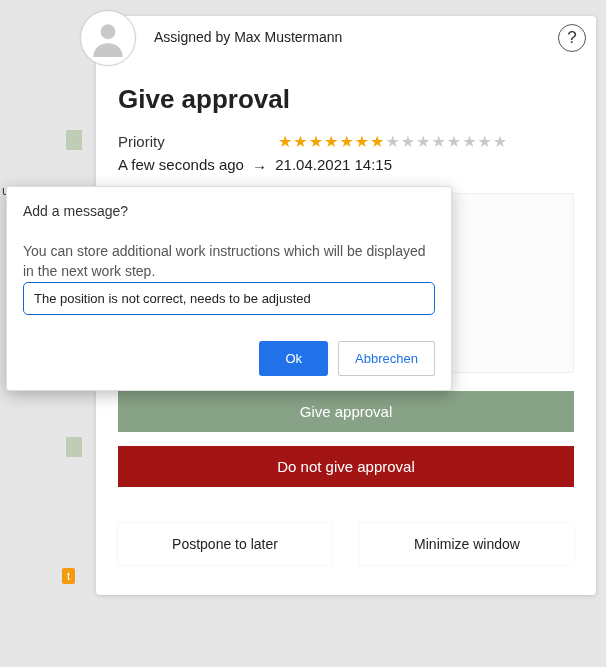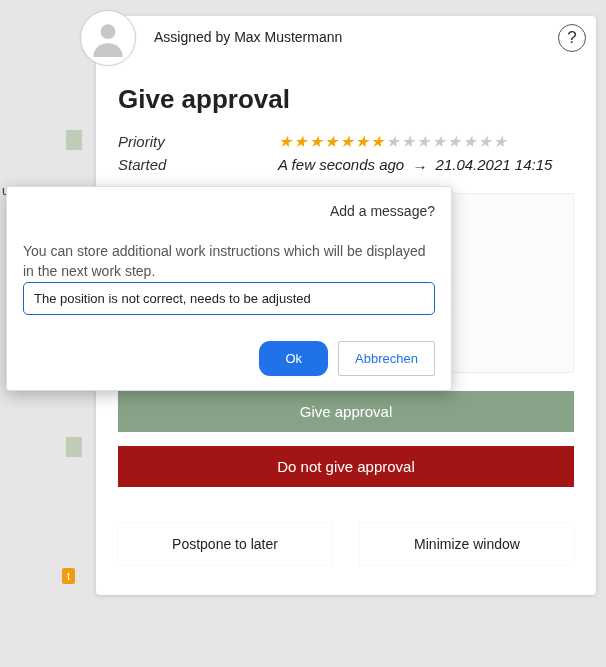--- a/index.html
+++ b/index.html
@@ -75,21 +75,20 @@
     font-size: 26px;
     font-weight: 600;
     color: #222;
     margin: 6px 0 18px 0;
   }
   .meta-row {
     display: flex;
     font-size: 15px;
     color: #222;
     margin-bottom: 6px;
-    font-style: italic;
   }
   .meta-label {
     width: 160px;
     color: #333;
   }
   .meta-value { flex: 1; color: #222; }
   .arrow-icon { margin: 0 4px; }
 
   .stars { display: flex; gap: 1px; align-items: center; }
   .star { font-size: 16px; line-height: 1; }
@@ -143,21 +142,20 @@
     background: #fff;
     border: 1px solid #ddd;
     border-radius: 3px;
     box-shadow: 0 4px 16px rgba(0,0,0,0.25);
     padding: 16px 16px 14px 16px;
   }
   .dialog-title {
     font-size: 14px;
     color: #333;
     margin-bottom: 22px;
-    text-align: right;
   }
   .dialog-text {
     font-size: 14px;
     color: #555;
     line-height: 1.45;
     margin-bottom: 0;
   }
   .dialog-input {
     width: 100%;
     padding: 8px 10px;
@@ -172,21 +170,21 @@
     justify-content: flex-end;
     gap: 10px;
     margin-top: 26px;
   }
   .btn-ok {
     background: #2172e8;
     color: #fff;
     border: none;
     padding: 10px 26px;
     font-size: 13px;
-    border-radius: 11px;
+    border-radius: 3px;
     cursor: pointer;
   }
   .btn-cancel {
     background: #fff;
     color: #2172e8;
     border: 1px solid #c9c9c9;
     padding: 8px 16px;
     font-size: 13px;
     border-radius: 2px;
     cursor: pointer;
@@ -251,21 +249,20 @@
           <span class="star empty">★</span>
           <span class="star empty">★</span>
           <span class="star empty">★</span>
           <span class="star empty">★</span>
           <span class="star empty">★</span>
           <span class="star empty">★</span>
         </div>
     </div>
 
     <div class="meta-row">
-      <div class="meta-label">Started</div>
       <div class="meta-value">
         <span>A few seconds ago</span>
         <span class="arrow-icon">→</span>
         <span>21.04.2021 14:15</span>
       </div>
     </div>
 
 
     <div class="content-placeholder"></div>
   </div>

